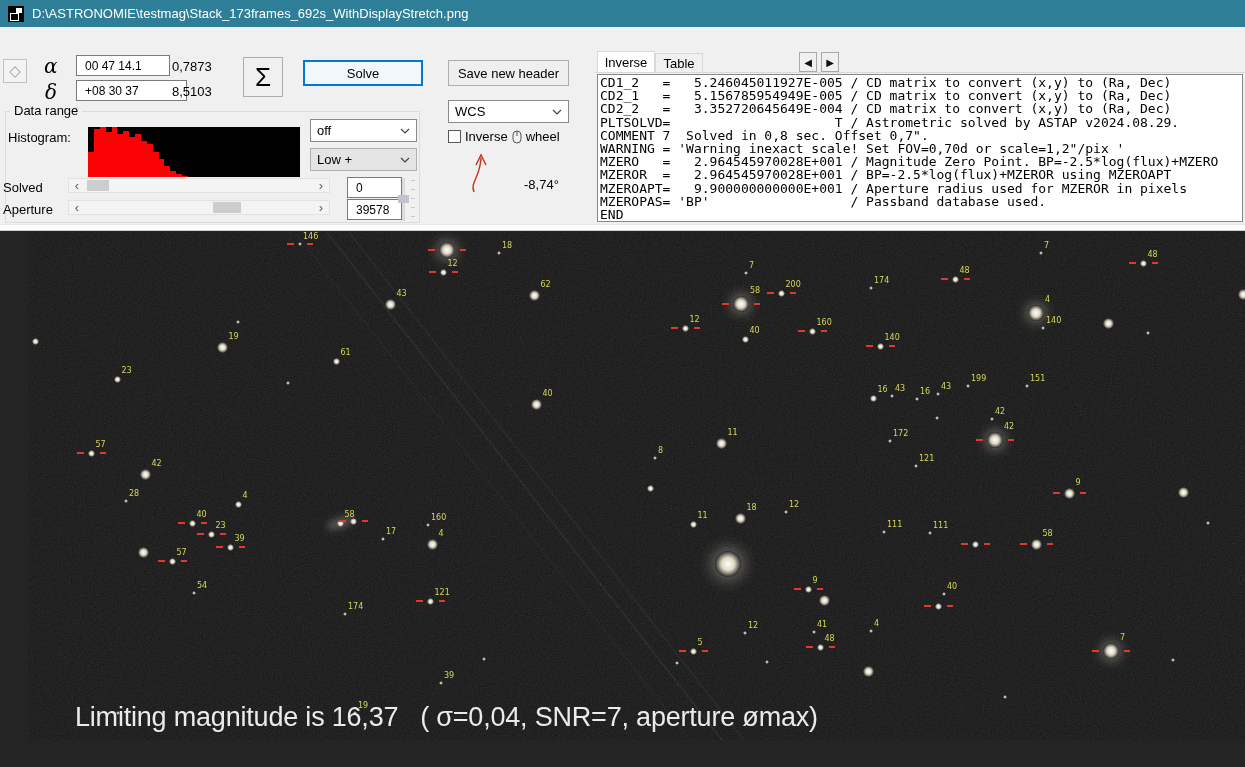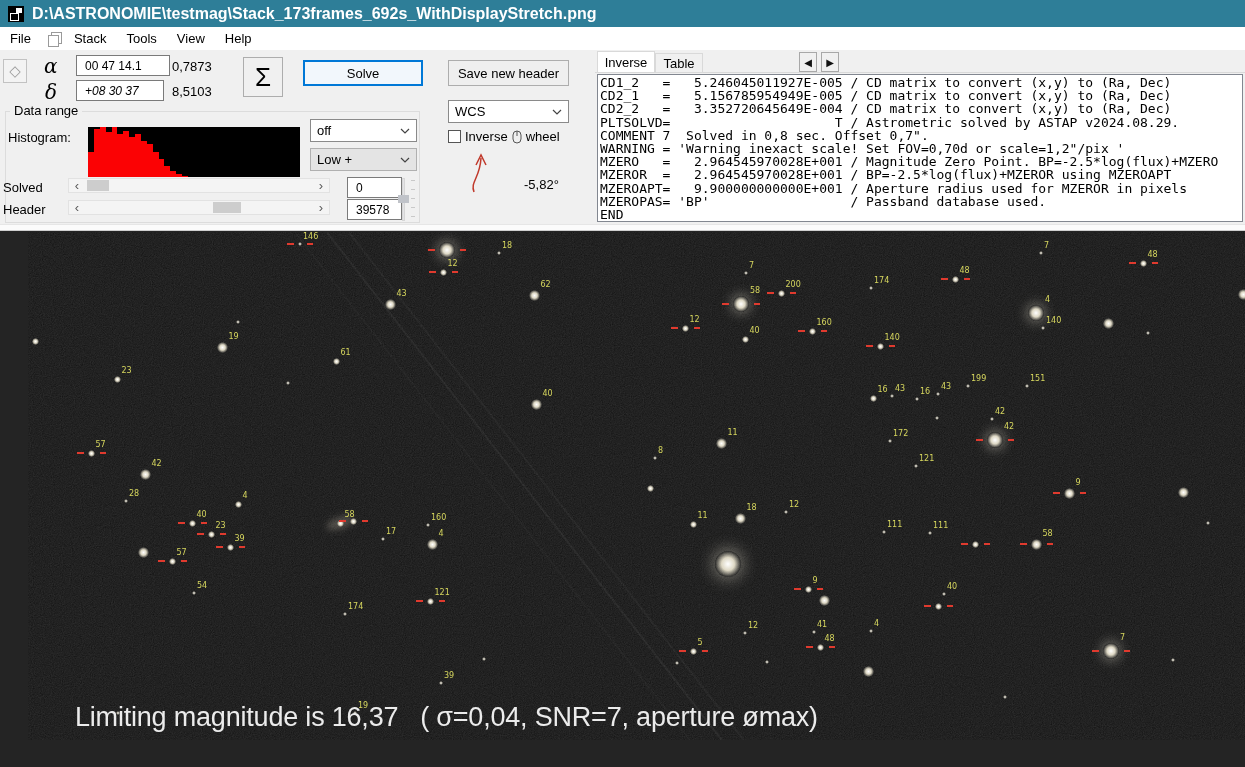--- a/index.html
+++ b/index.html
@@ -7,21 +7,21 @@
   body { font-family:"Liberation Sans", sans-serif; font-size:13px; color:#000; }
   #app { position:relative; width:1245px; height:767px; background:#f0f0f0; }
   .abs { position:absolute; }
 
   
   #titlebar { left:0; top:0; width:1245px; height:27px; background:#2e7e98; color:#fff;
               display:flex; align-items:center; }
   #app-icon { width:16px; height:16px; margin:0 8px 0 8px; background:#000; position:relative; }
   #app-icon::before { content:""; position:absolute; left:2px; top:7px; width:7px; height:6px; border:1px solid #fff; }
   #app-icon::after  { content:""; position:absolute; left:8px; top:2px; width:6px; height:5px; background:#fff; }
-  #title-text { font-size:16px; white-space:nowrap;font-weight:bold; }
+  #title-text { font-size:13px; white-space:nowrap; }
 
   
   #menubar { left:0; top:27px; width:1245px; height:23px; background:#ffffff;
              display:flex; align-items:center; }
   .menu-item { padding:3px 10px; cursor:default; }
   .menu-stack-icon { width:15px; height:15px; margin:0 2px 0 6px; position:relative; }
   .menu-stack-icon::before { content:""; position:absolute; left:4px; top:1px; width:9px; height:10px; border:1px solid #9a9a9a; background:#fff; }
   .menu-stack-icon::after  { content:""; position:absolute; left:1px; top:4px; width:9px; height:10px; border:1px solid #9a9a9a; background:#fff; }
 
   
@@ -88,39 +88,31 @@
 </head>
 <body>
 
 <div id="app">
 
   <div id="titlebar" class="abs">
     <div id="app-icon"></div>
     <div id="title-text">D:\ASTRONOMIE\testmag\Stack_173frames_692s_WithDisplayStretch.png</div>
   </div>
 
-  <div id="menubar" class="abs">
-      <div class="menu-item">File</div>
-      <div class="menu-stack-icon"></div>
-      <div class="menu-item">Stack</div>
-      <div class="menu-item">Tools</div>
-      <div class="menu-item">View</div>
-      <div class="menu-item">Help</div>
-    </div>
 
   <div id="toolbar" class="abs">
 
     <div id="diamond-btn" class="abs btn">◇</div>
 
     <div class="abs greek" style="left:44px;top:4px;">α</div>
     <input class="abs edit" style="left: 66px; top: 5px; width: 94px; height: 21px;" value="00 47 14.1">
     <div class="abs" style="left:172px;top:9px;">0,7873</div>
 
     <div class="abs greek" style="left:45px;top:30px;">δ</div>
-    <input class="abs edit" style="left: 66px; top: 30px; width: 88px; height: 21px; font-style: italic;" value="+08 30 37">
+    <input class="abs edit" style="left: 66px; top: 30px; width: 111px; height: 21px;" value="+08 30 37">
     <div class="abs" style="left:172px;top:34px;">8,5103</div>
 
     <div id="sigma-btn" class="abs btn">Σ</div>
     <div id="solve-btn" class="abs" style="display:flex;align-items:center;justify-content:center;">Solve</div>
     <div id="save-btn" class="abs btn" style="background:#efefef;">Save new header</div>
 
     <div class="abs combo" style="left:448px;top:50px;width:121px;height:23px;">
       <span>WCS</span>
       <svg class="chev" viewBox="0 0 10 6">
           <polyline points="1,1 5,5 9,1" fill="none" stroke="#444" stroke-width="1.2"></polyline>
@@ -134,21 +126,21 @@
         <rect x="1" y="1" width="8" height="12" rx="4" fill="none" stroke="#555" stroke-width="1"></rect>
         <line x1="5" y1="1" x2="5" y2="6" stroke="#555" stroke-width="1"></line>
       </svg>
       <span>wheel</span>
     </div>
 
     <svg id="rot-arrow" class="abs" width="30" height="48" viewBox="0 0 30 48">
       <path d="M8 46 C4 36 14 32 15 12" fill="none" stroke="#c0392b" stroke-width="1.5"></path>
       <path d="M10 19 L15 9 L20 19" fill="none" stroke="#c0392b" stroke-width="1.5"></path>
     </svg>
-    <div id="rot-value" class="abs">-5,82°</div>
+    <div id="rot-value" class="abs">-8,74°</div>
 
     <div id="data-range-box" class="abs"></div>
     <div id="data-range-label" class="abs">Data range</div>
 
     <div class="abs" style="left:8px;top:80px;">Histogram:</div>
     <div id="hist-box" class="abs">
         <div class="hbar" style="width: 5.88889px; height: 25px;"></div>
         <div class="hbar" style="width: 5.88889px; height: 48px;"></div>
         <div class="hbar" style="width: 5.88889px; height: 50px;"></div>
         <div class="hbar" style="width: 5.88889px; height: 45px;"></div>
@@ -202,21 +194,21 @@
     <div class="abs" style="left:3px;top:130px;">Solved</div>
     <div class="abs hscroll" style="left:68px;top:128px;width:262px;height:15px;">
       <div class="hs-arrow">‹</div>
       <div class="hs-track">
         <div class="hs-thumb" style="left:2px;width:22px;"></div>
       </div>
       <div class="hs-arrow">›</div>
     </div>
     <input class="abs edit" style="left: 337px; top: 127px; width: 55px; height: 21px;" value="0">
 
-    <div class="abs" style="left:3px;top:152px;">Header</div>
+    <div class="abs" style="left:3px;top:152px;">Aperture</div>
     <div class="abs hscroll" style="left:68px;top:150px;width:262px;height:15px;">
       <div class="hs-arrow">‹</div>
       <div class="hs-track">
         <div class="hs-thumb" style="left:128px;width:28px;"></div>
       </div>
       <div class="hs-arrow">›</div>
     </div>
     <input class="abs edit" style="left: 337px; top: 149px; width: 55px; height: 21px;" value="39578">
 
     <div id="vslider" class="abs">

